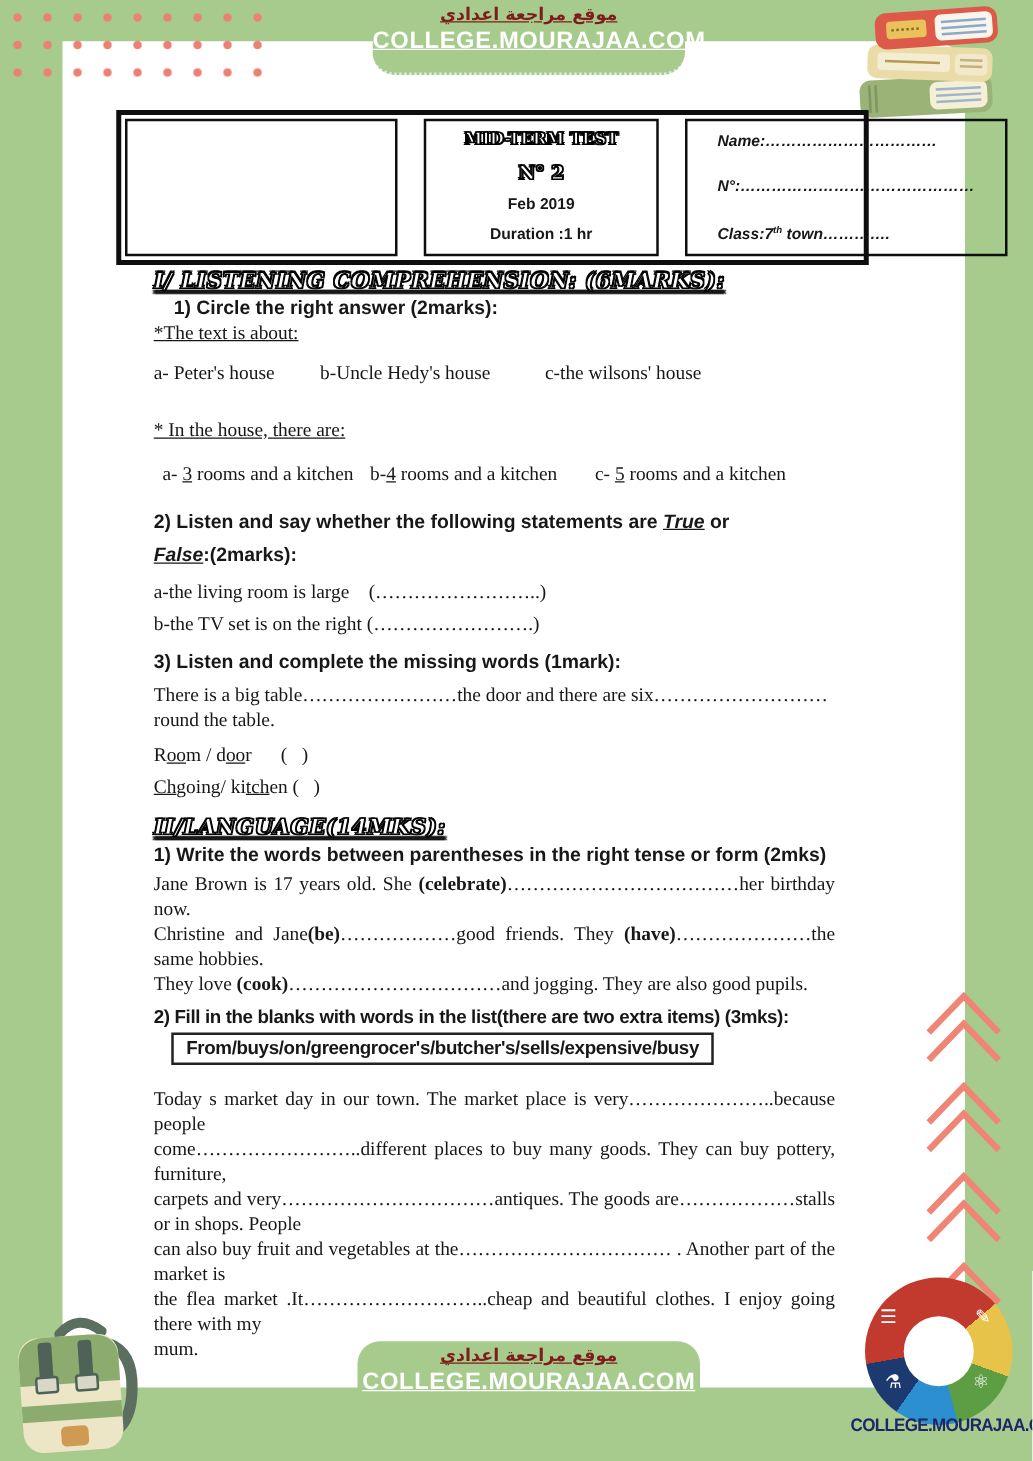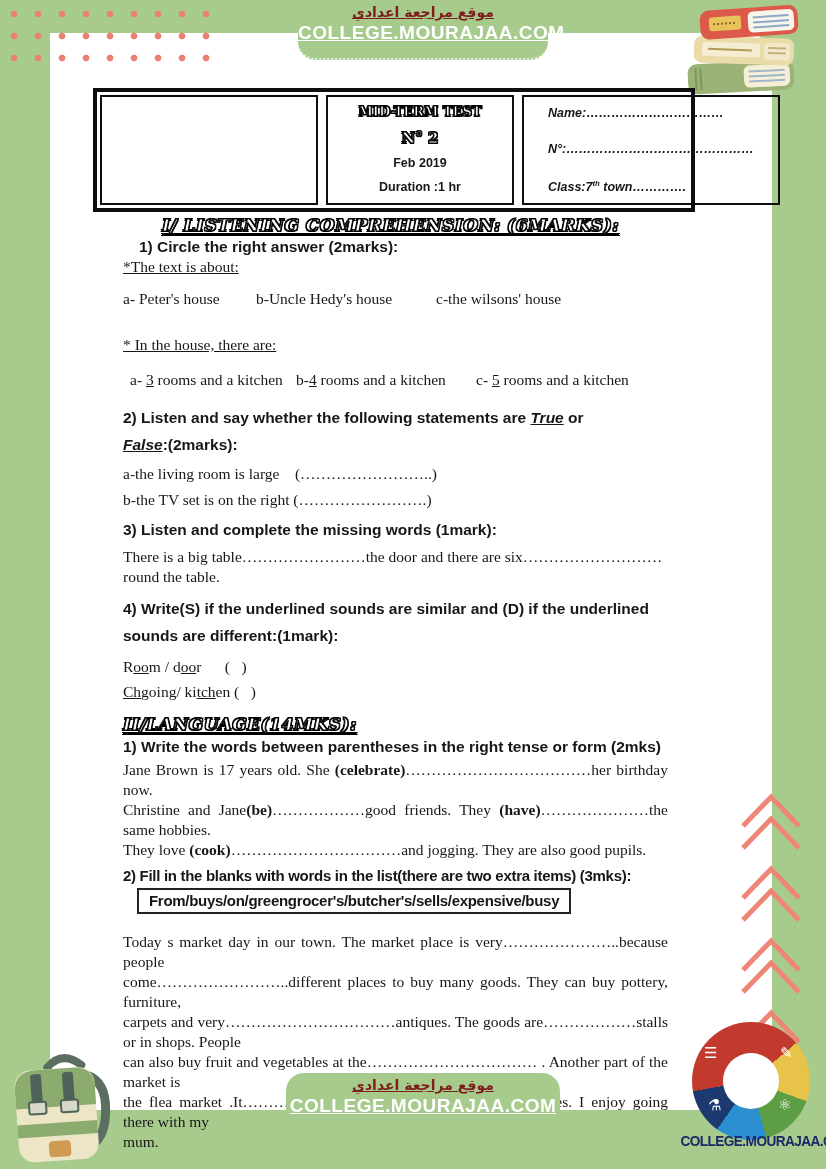--- a/index.html
+++ b/index.html
@@ -22,21 +22,21 @@
                text-decoration:underline;letter-spacing:.5px;margin-top:2px;}
   
   .fancy{font-family:"DejaVu Serif",serif;font-weight:700;color:#fff;
          -webkit-text-stroke:0.9px #000;
          text-shadow:-1px -1px 0 #000,1px -1px 0 #000,-1px 1px 0 #000,1px 1px 0 #000;}
   .fancy-head{font-style:italic;font-size:17px;letter-spacing:.5px;
               text-decoration:underline;text-decoration-color:#000;text-underline-offset:3px;}
   .bold-sans{font-family:"Liberation Sans",sans-serif;font-weight:700;}
   
   .htable{position:absolute;left:93px;top:88px;width:602px;height:124px;background:#fff;
-          border:4px solid #0e0e0e;display:flex;gap:8px;padding:3px;box-sizing:border-box;}
+          border:4px solid #0e0e0e;display:flex;gap:21px;padding:3px;box-sizing:border-box;}
   .hcell{border:2.5px solid #0e0e0e;box-sizing:border-box;}
   .c1{flex:0 0 218px;}
   .c2{flex:0 0 188px;display:flex;flex-direction:column;justify-content:space-between;
       align-items:center;padding:7px 2px 9px;}
   .c2 .t1{font-size:13px;}
   .c2 .t2{font-size:15px;}
   .c2 .bold-sans{font-size:12.5px;}
   .c3{flex:1 1 auto;padding:9px 24px;display:flex;flex-direction:column;justify-content:space-between;}
   .hand{font-family:"Liberation Sans",sans-serif;font-weight:700;font-style:italic;font-size:12.5px;}
   .sup{vertical-align:super;font-size:.62em;}
@@ -116,40 +116,39 @@
       <div class="bold-sans">Duration :1 hr</div>
     </div>
     <div class="hcell c3">
       <div class="hand">Name:……………………………</div>
       <div class="hand">N°:………………………………………</div>
       <div class="hand"><span>Class:7</span><span class="sup">th</span><span> town………….</span></div>
     </div>
   </div>
 
   <div class="doc">
-    <div class="fancy fancy-head" style="margin-bottom:2px;margin-left:39px;">I/ LISTENING COMPREHENSION: (6MARKS):</div>
+    <div class="fancy fancy-head" style="margin-bottom:2px;">I/ LISTENING COMPREHENSION: (6MARKS):</div>
     <div class="hq" style="margin-left:16px;">1)  Circle the right answer (2marks):</div>
     <div class="ul">*The text is about:</div>
     <div class="optrow" style="margin-top:12px;">
       <span class="o1">a- Peter's house</span>
       <span class="o2">b-Uncle Hedy's house</span>
       <span class="o3">c-the wilsons' house</span>
     </div>
     <div class="ul" style="margin-top:26px;">* In the house, there are:</div>
     <div class="optrow optrow2" style="margin-top:15px;">
       <span class="o1"><span>a- </span><span class="u">3</span><span> rooms and a kitchen</span></span>
       <span class="o2"><span>b-</span><span class="u">4</span><span> rooms and a kitchen</span></span>
       <span class="o3"><span>c- </span><span class="u">5</span><span> rooms and a kitchen</span></span>
     </div>
     <div class="hq q2h just" style="margin-top:14px;"><span>2) Listen and say whether the following statements are </span><span class="b u i">True</span><span> or</span><br><span class="b u i">False</span><span>:(2marks):</span></div>
     <div class="pre" style="margin-top:6px;">a-the living room is large    (……………………..)</div>
     <div class="pre" style="margin-top:6px;">b-the TV set is on the right (…………………….)</div>
     <div class="hq" style="margin-top:10px;">3) Listen and complete the missing words (1mark):</div>
     <div style="margin-top:7px;">There is a big table……………………the door and there are six………………………round the table.</div>
-    <div class="hq q4h just" style="margin-top:8px;"><span>4) Write(S) if the underlined sounds are similar and (D) if the underlined</span><br><span>sounds are different:(1mark):</span></div>
     <div class="pre" style="margin-top:8px;"><span>R</span><span class="u">oo</span><span>m / d</span><span class="u">oo</span><span>r      (   )</span></div>
     <div class="pre" style="margin-top:5px;"><span class="u">Ch</span><span>going/ ki</span><span class="u">tch</span><span>en (   )</span></div>
 
     <div class="fancy fancy-head" style="margin-top:12px;">II/LANGUAGE(14MKS):</div>
     <div class="hq" style="margin-top:3px;">1)  Write the words between parentheses in the right tense or form (2mks)</div>
     <div class="just" style="margin-top:3px;"><span>Jane Brown is 17 years old. She </span><span class="b">(celebrate)</span><span>………………………………her birthday now.</span><br><span>Christine and Jane</span><span class="b">(be)</span><span>………………good friends. They </span><span class="b">(have)</span><span>…………………the same hobbies.</span><br><span>They love </span><span class="b">(cook)</span><span>……………………………and jogging. They are also good pupils.</span></div>
     <div class="condensed" style="margin-top:6px;">2)  Fill in the blanks with words in the list(there are two extra items) (3mks):</div>
     <div class="condensed wordbox" style="margin-top:2px;">From/buys/on/greengrocer's/butcher's/sells/expensive/busy</div>
     <div class="just" style="margin-top:18px;"><span>Today s market day in our town. The market place is very…………………..because people</span><br><span>come……………………..different places to buy many goods. They can buy pottery, furniture,</span><br><span>carpets and very……………………………antiques. The goods are………………stalls or in shops. People</span><br><span>can also buy fruit and vegetables at the…………………………… . Another part of the market is</span><br><span>the flea market .It………………………..cheap and beautiful clothes. I enjoy going there with my</span><br><span>mum.</span></div>
   </div>

